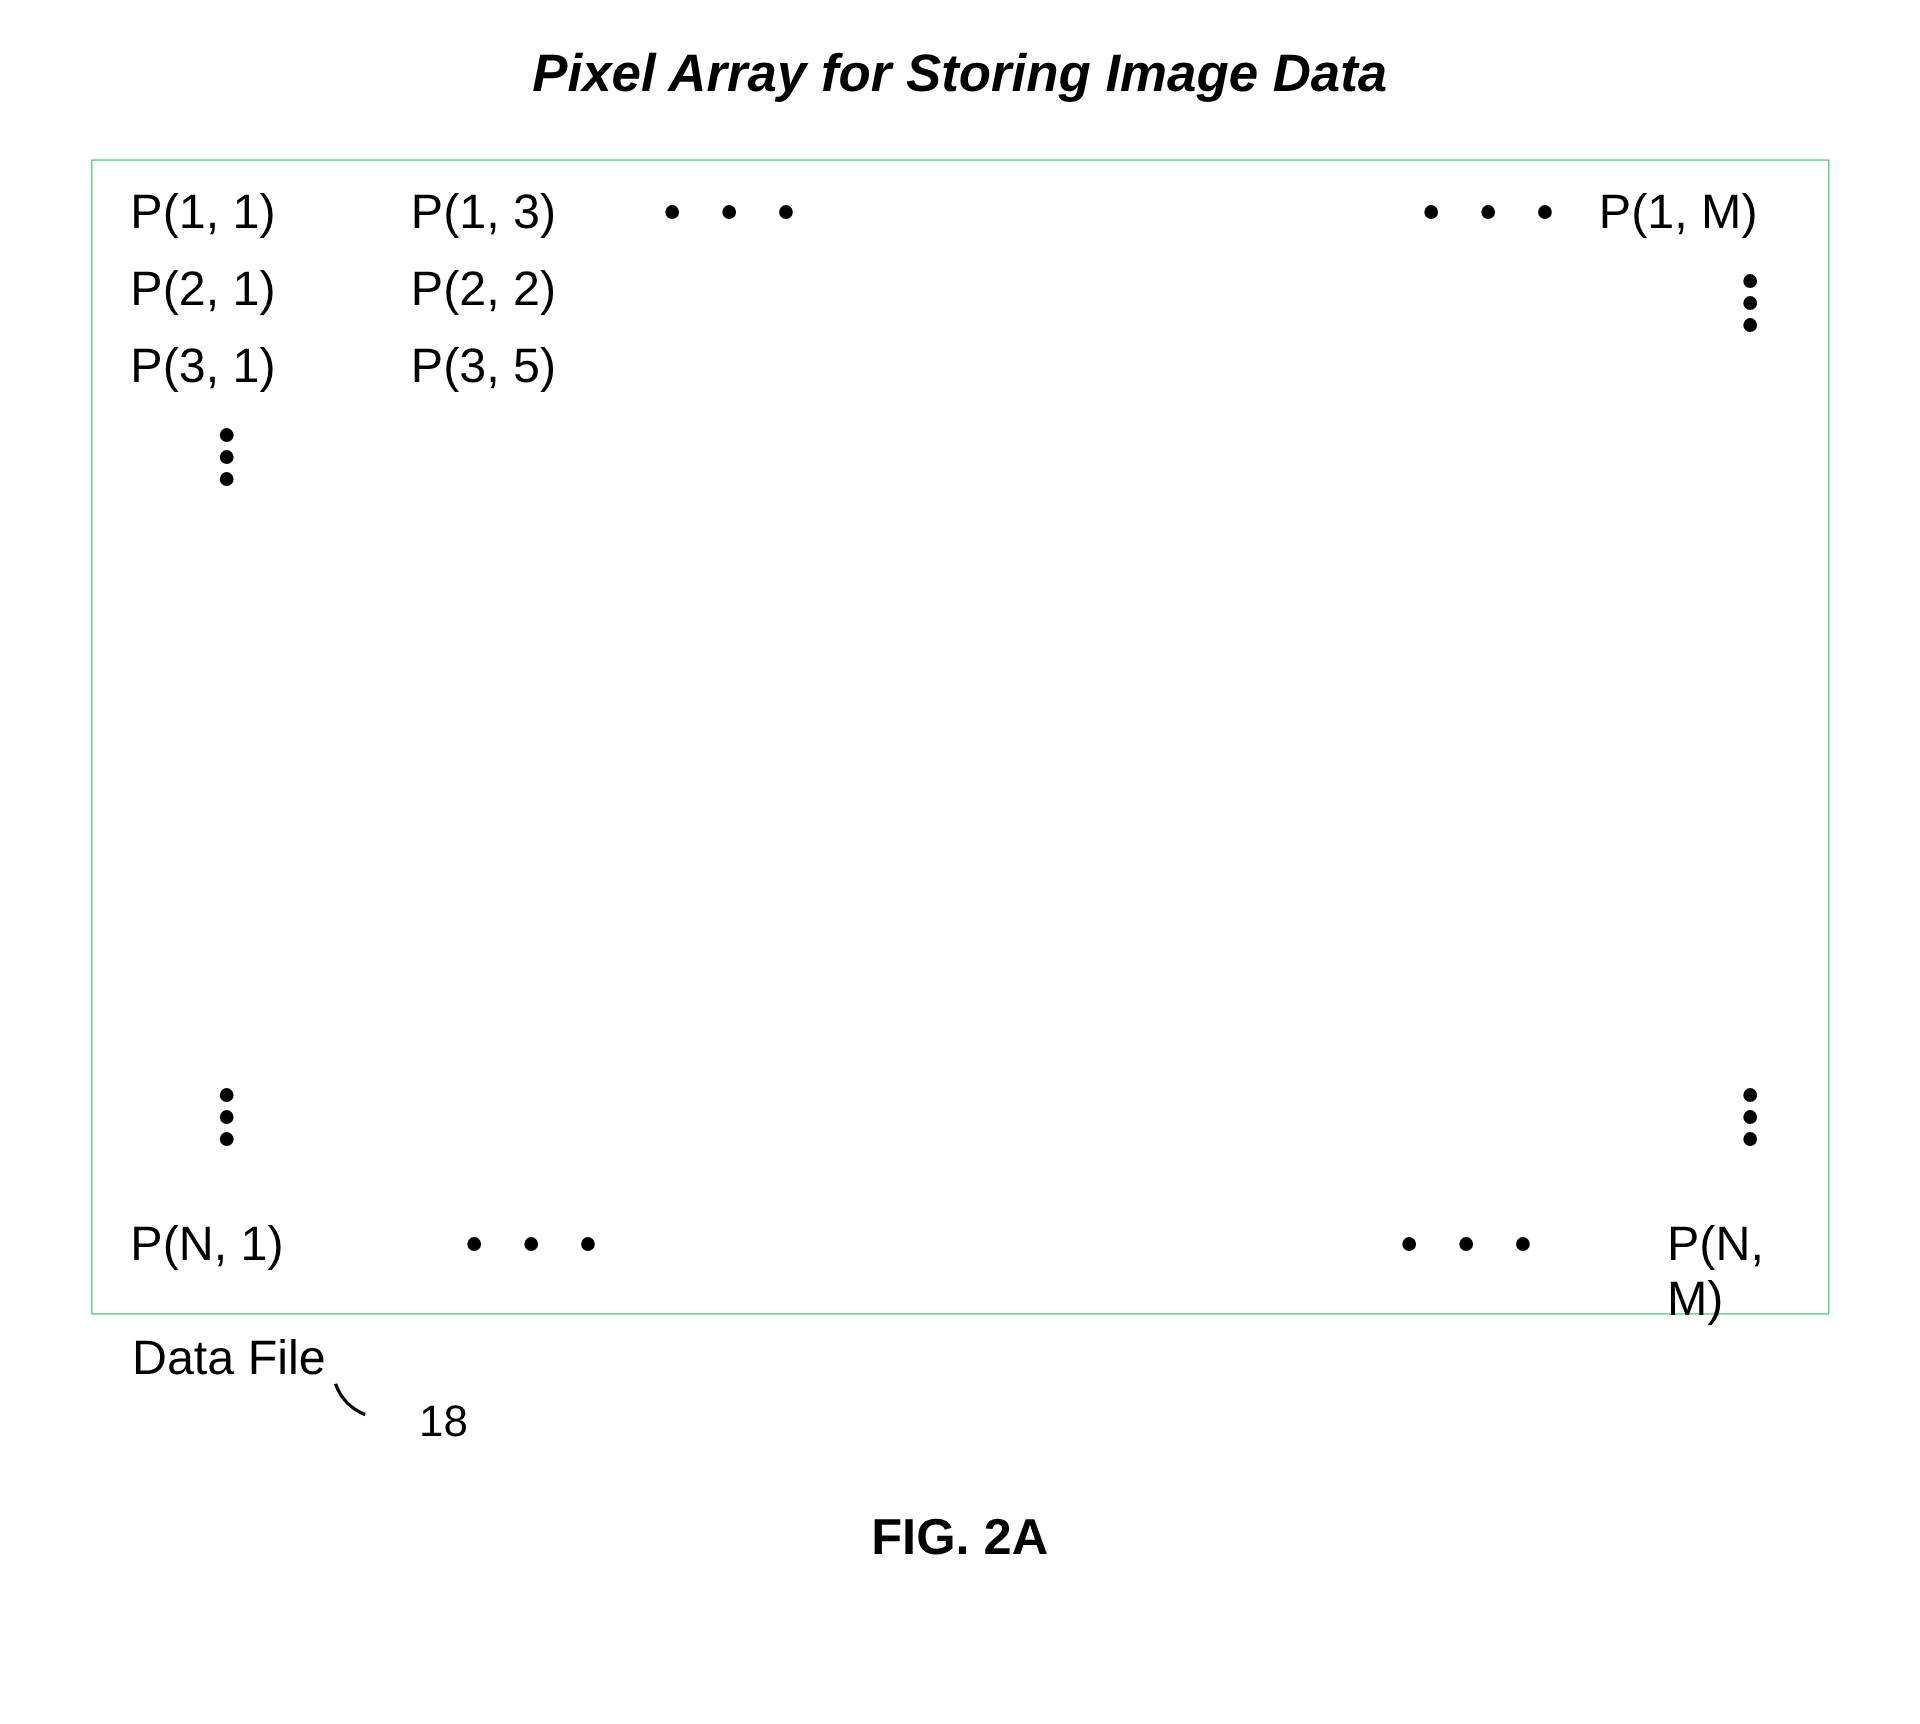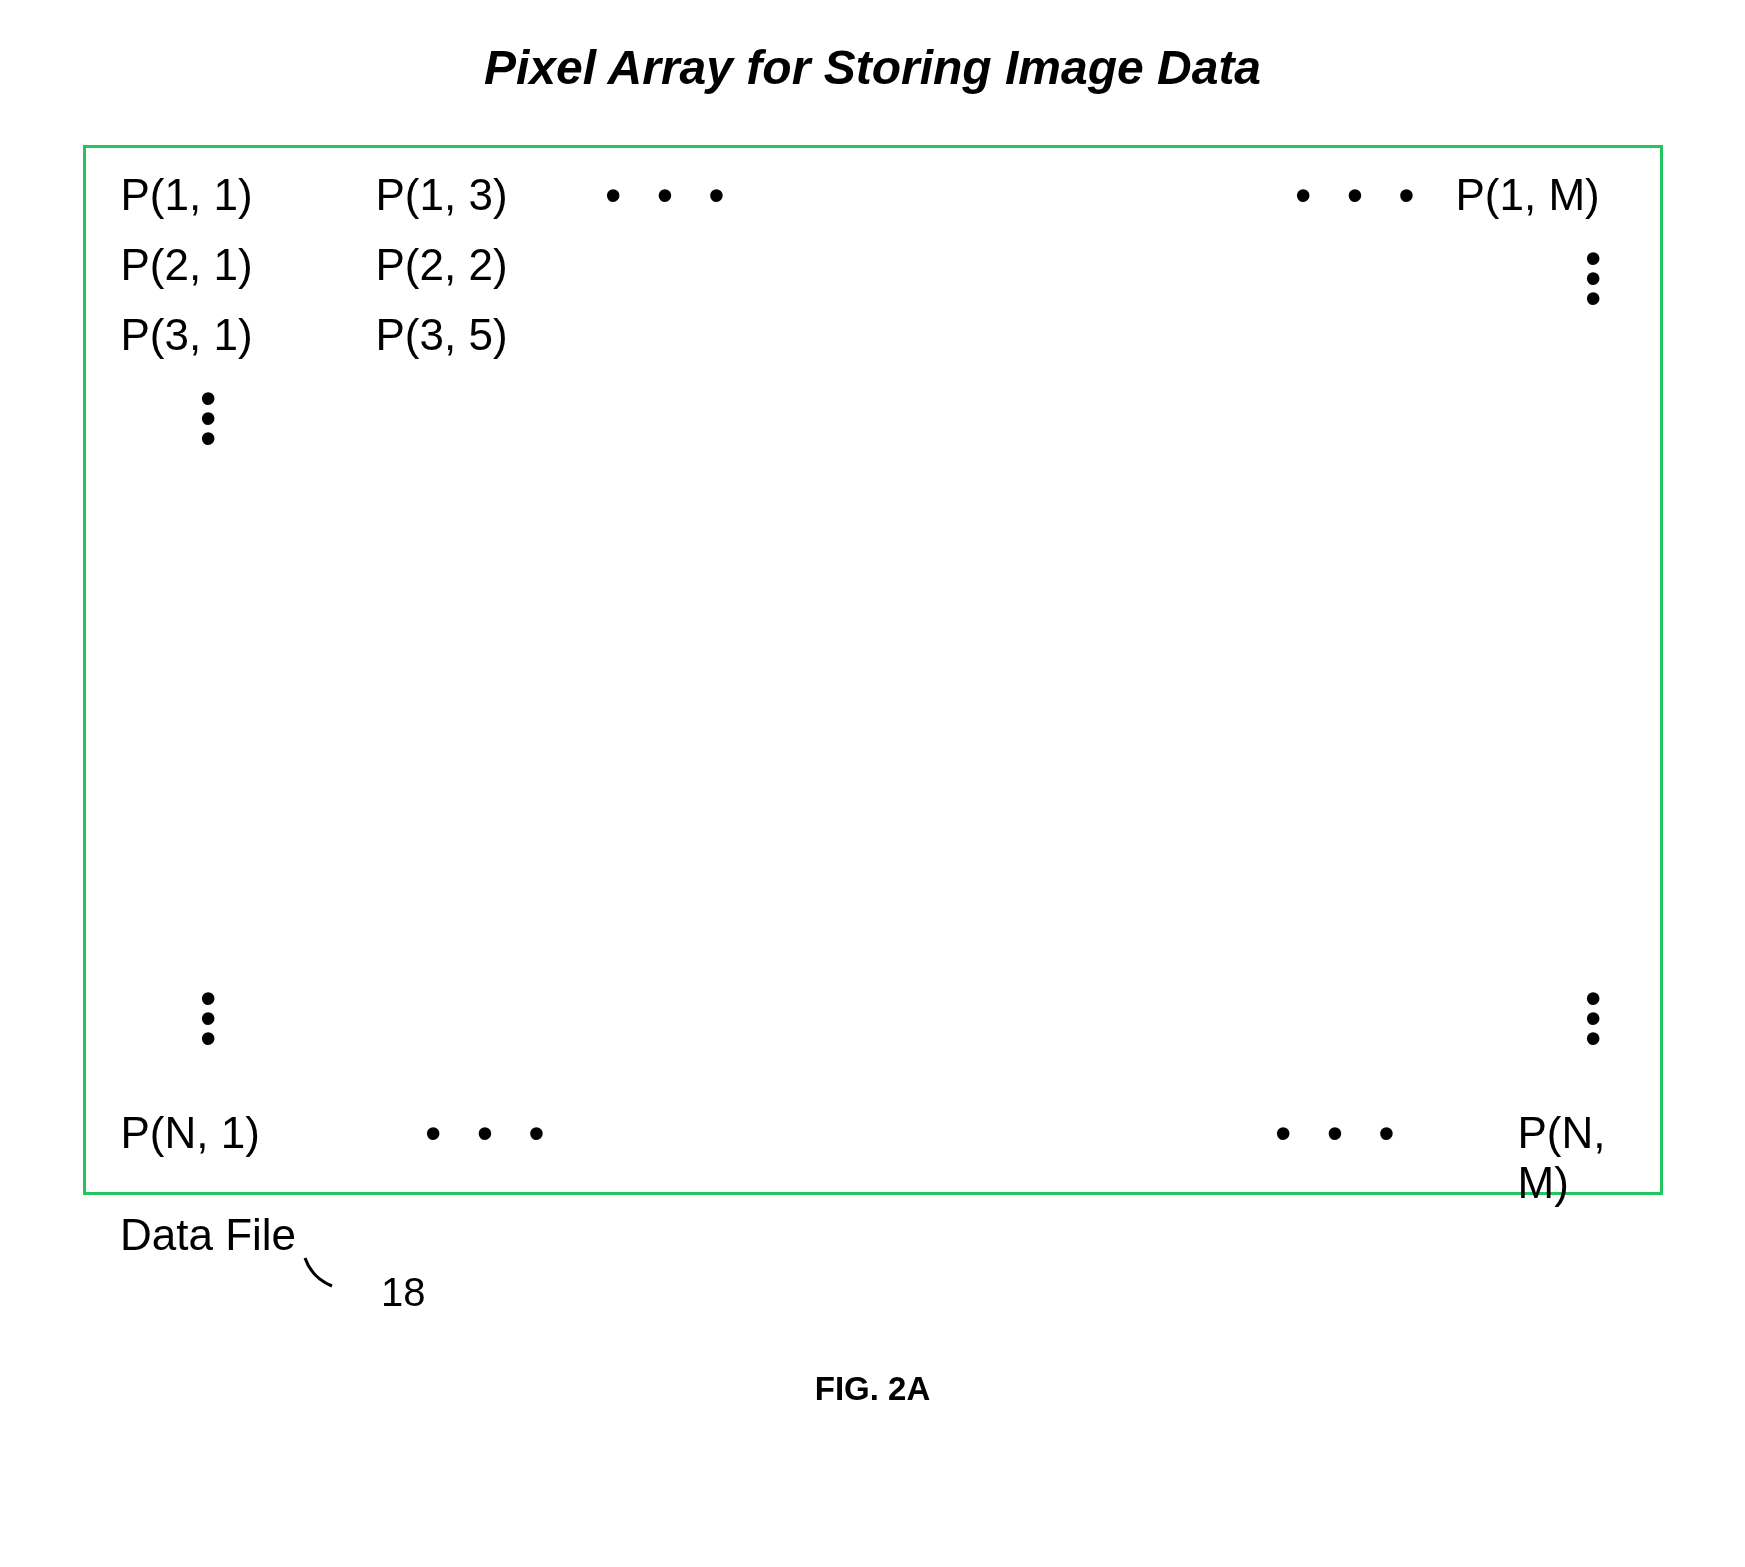--- a/index.html
+++ b/index.html
@@ -11,21 +11,21 @@
       box-sizing: border-box;
     }
     .title {
       text-align: center;
       font-size: 48px;
       font-weight: bold;
       margin-bottom: 50px;
       font-style: italic;
     }
     .array-box {
-      border: 3px solid #22c55e;
+      border: 1px solid #22c55e;
       width: 1580px;
       height: 1050px;
       margin: 0 auto;
       position: relative;
       box-sizing: border-box;
       padding: 25px 35px;
     }
     .cell {
       position: absolute;
       font-size: 44px;
@@ -60,21 +60,21 @@
       align-items: flex-start;
       gap: 33px;
     }
     .ref-num {
       font-size: 40px;
       margin-left: 8px;
       margin-top: 14px;
     }
     .fig-label {
       text-align: center;
-      font-size: 33px;
+      font-size: 46px;
       font-weight: bold;
       margin-top: 55px;
     }
     svg.leader {
       width: 40px;
       height: 40px;
     }
   </style>
 </head>
 <body>

